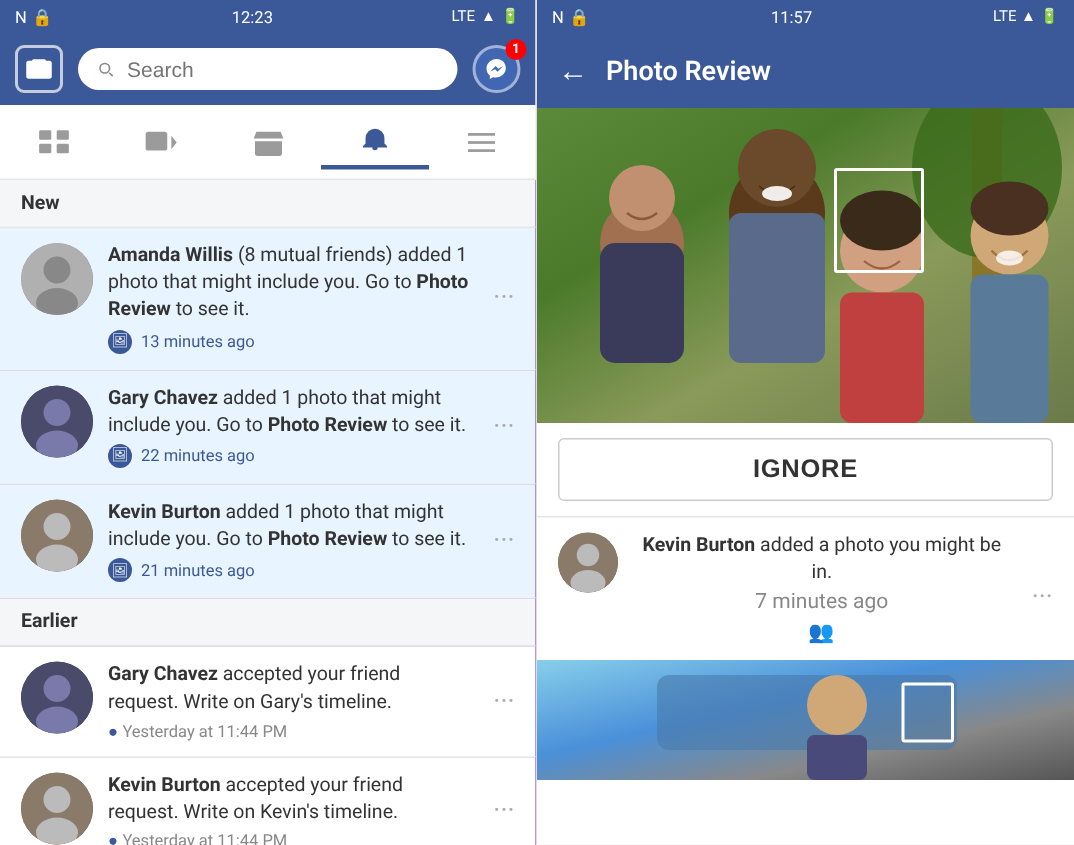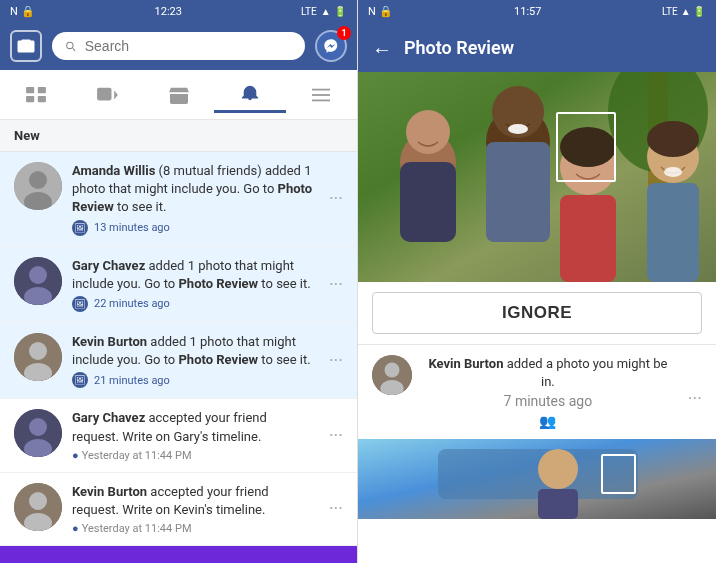--- a/index.html
+++ b/index.html
@@ -457,20 +457,23 @@
           <b>Kevin Burton</b><span> added 1 photo that might include you. Go to </span><b>Photo Review</b><span> to see it.</span>
         </div>
         <div class="notif-time">
           <span class="notif-img-icon">🖼</span>
           <span>21 minutes ago</span>
         </div>
       </div>
       <div class="notif-more">···</div>
     </div>
 
+    <div class="section-header">
+      <span>Earlier</span>
+    </div>
 
     <div class="notif-item read">
       <div class="avatar avatar-4">
         <svg width="48" height="48" viewBox="0 0 48 48">
           <circle cx="24" cy="24" r="24" fill="#4a4a6a"></circle>
           <circle cx="24" cy="18" r="9" fill="#7a7aaa"></circle>
           <ellipse cx="24" cy="40" rx="14" ry="10" fill="#7a7aaa"></ellipse>
         </svg>
       </div>
       <div class="notif-content">

